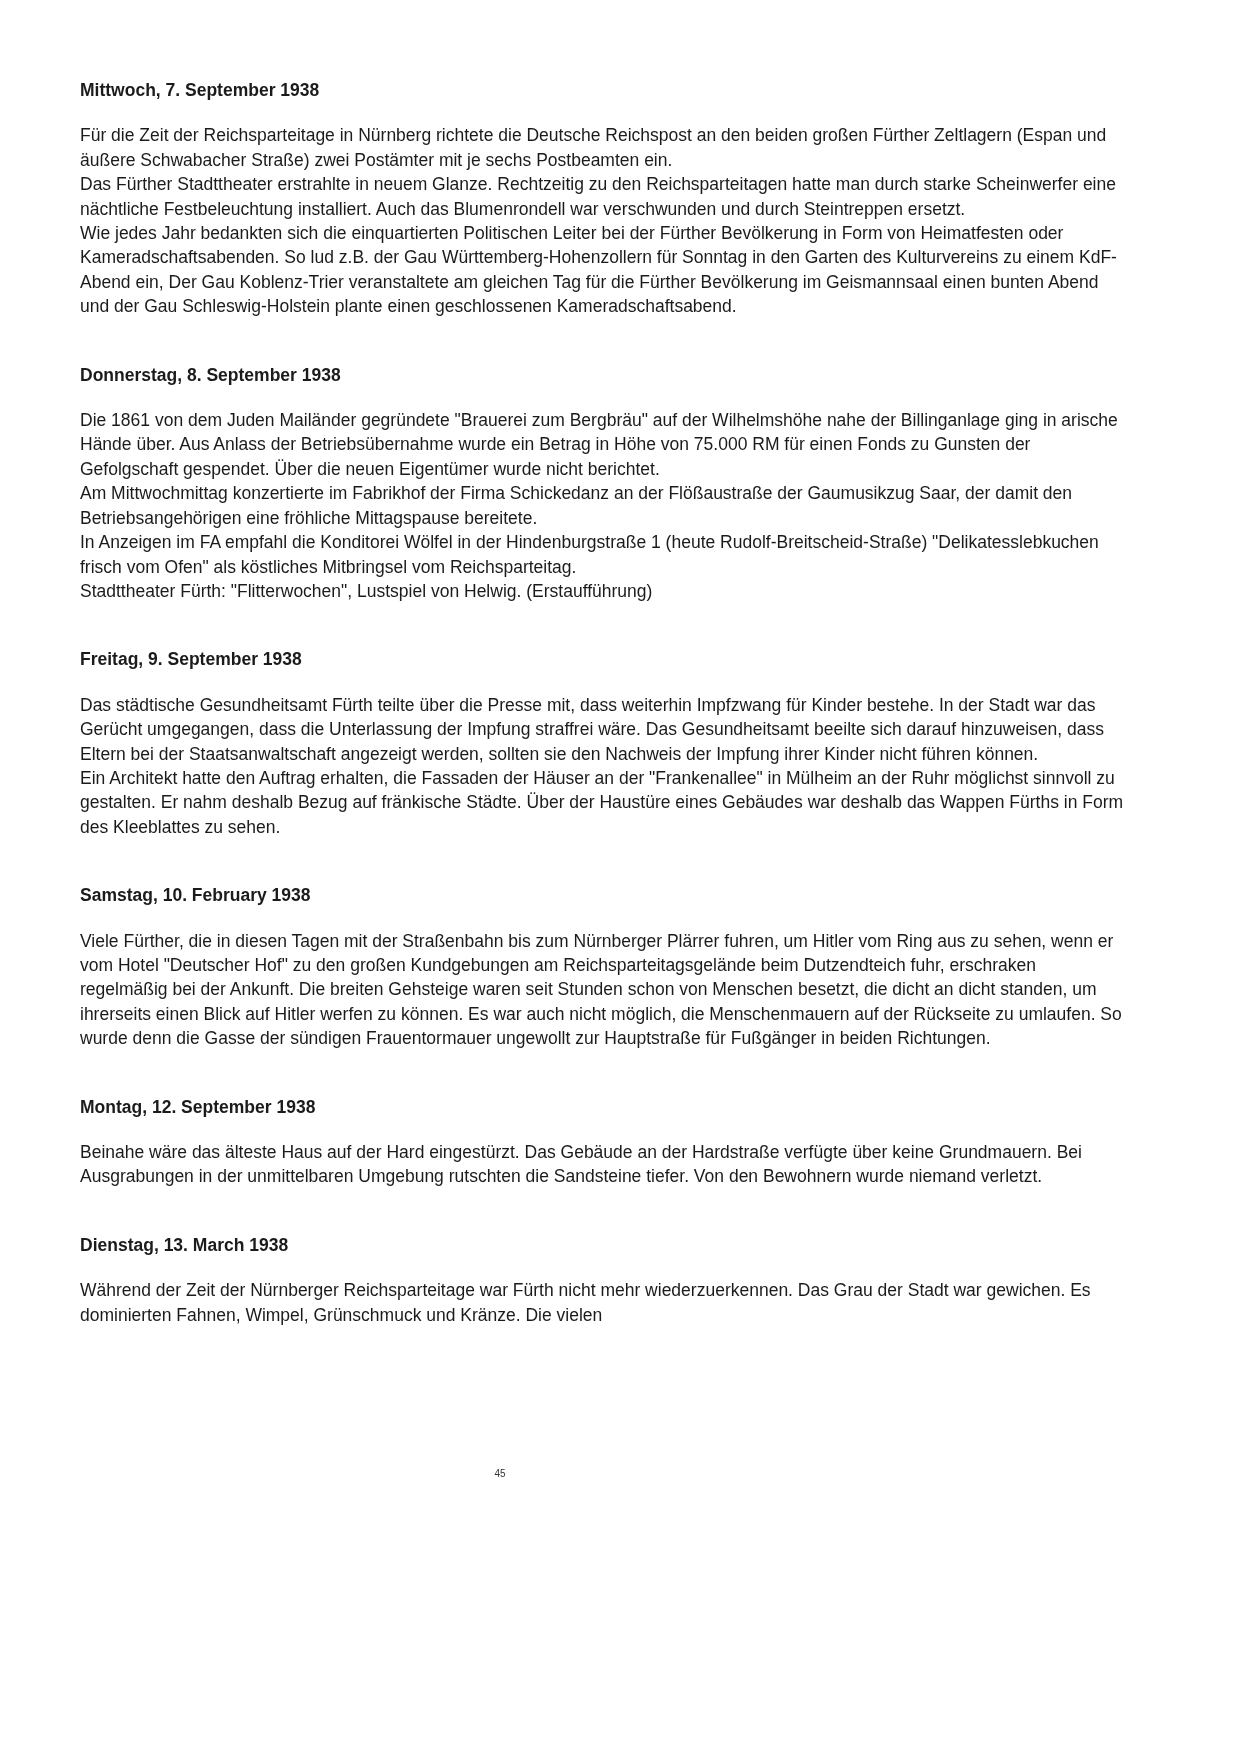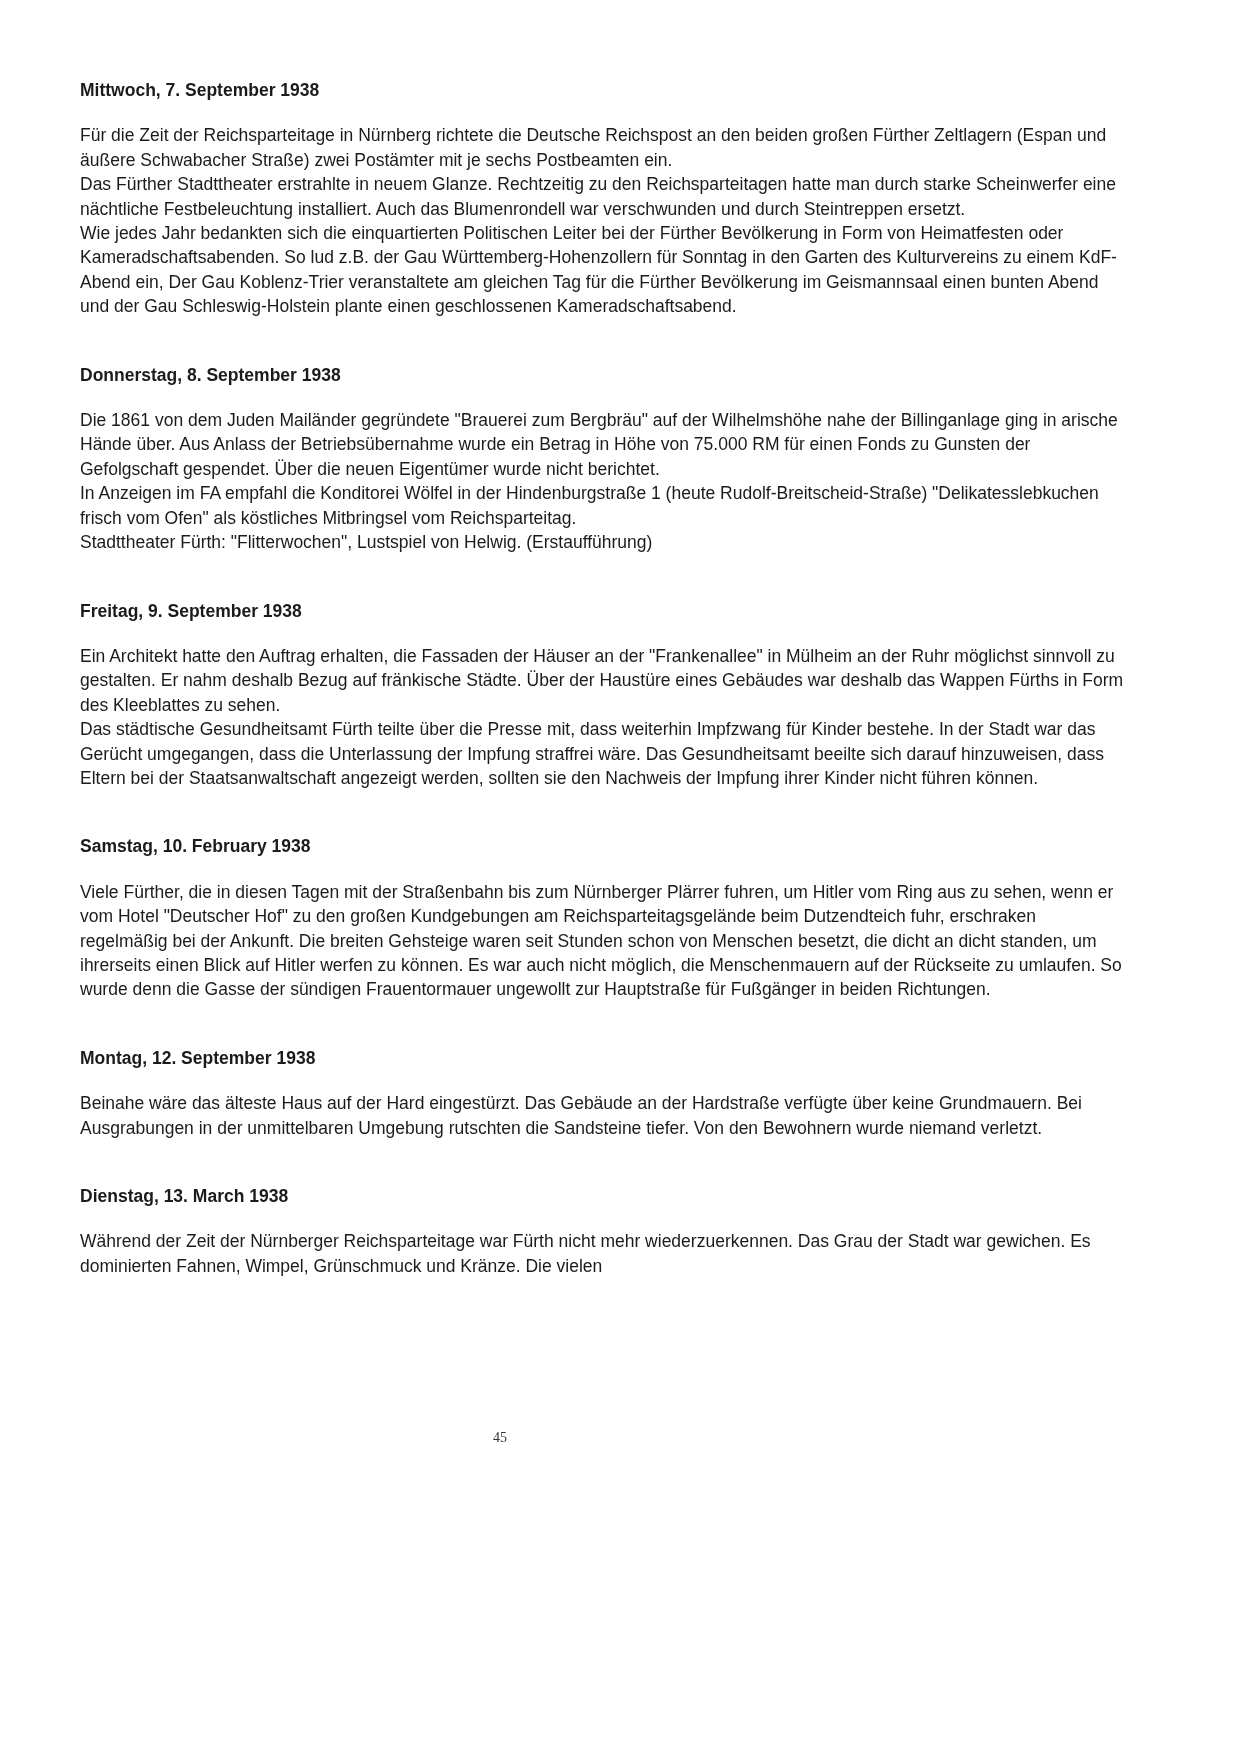--- a/index.html
+++ b/index.html
@@ -38,26 +38,26 @@
   }
   .section:first-child h2 {
     margin-top: 0;
   }
   .section p {
     margin: 0;
     padding: 0;
   }
   .page-number {
     position: absolute;
-    top: 1430px;
+    top: 1468px;
     left: 470px;
     width: 60px;
     text-align: center;
-    font-family: Liberation Serif, serif;
-    font-size: 14px;
+    font-family: Liberation Sans, sans-serif;
+    font-size: 10px;
     color: #333333;
   }
 </style>
 </head>
 <body>
 
 <div class="page">
   <div class="content" id="sections-root">
   <section class="section">
     <h2>Mittwoch, 7. September 1938</h2>
@@ -65,30 +65,31 @@
           <p>Für die Zeit der Reichsparteitage in Nürnberg richtete die Deutsche Reichspost an den beiden großen Fürther Zeltlagern (Espan und äußere Schwabacher Straße) zwei Postämter mit je sechs Postbeamten ein.</p>
           <p>Das Fürther Stadttheater erstrahlte in neuem Glanze. Rechtzeitig zu den Reichsparteitagen hatte man durch starke Scheinwerfer eine nächtliche Festbeleuchtung installiert. Auch das Blumenrondell war verschwunden und durch Steintreppen ersetzt.</p>
           <p>Wie jedes Jahr bedankten sich die einquartierten Politischen Leiter bei der Fürther Bevölkerung in Form von Heimatfesten oder Kameradschaftsabenden. So lud z.B. der Gau Württemberg-Hohenzollern für Sonntag in den Garten des Kulturvereins zu einem KdF-Abend ein, Der Gau Koblenz-Trier veranstaltete am gleichen Tag für die Fürther Bevölkerung im Geismannsaal einen bunten Abend und der Gau Schleswig-Holstein plante einen geschlossenen Kameradschaftsabend.</p>
         </div>
   </section>
 
   <section class="section">
     <h2>Donnerstag, 8. September 1938</h2>
     <div>
           <p>Die 1861 von dem Juden Mailänder gegründete "Brauerei zum Bergbräu" auf der Wilhelmshöhe nahe der Billinganlage ging in arische Hände über. Aus Anlass der Betriebsübernahme wurde ein Betrag in Höhe von 75.000 RM für einen Fonds zu Gunsten der Gefolgschaft gespendet. Über die neuen Eigentümer wurde nicht berichtet.</p>
+          <p>Am Mittwochmittag konzertierte im Fabrikhof der Firma Schickedanz an der Flößaustraße der Gaumusikzug Saar, der damit den Betriebsangehörigen eine fröhliche Mittagspause bereitete.</p>
           <p>In Anzeigen im FA empfahl die Konditorei Wölfel in der Hindenburgstraße 1 (heute Rudolf-Breitscheid-Straße) "Delikatesslebkuchen frisch vom Ofen" als köstliches Mitbringsel vom Reichsparteitag.</p>
           <p>Stadttheater Fürth: "Flitterwochen", Lustspiel von Helwig. (Erstaufführung)</p>
         </div>
   </section>
 
   <section class="section">
     <h2>Freitag, 9. September 1938</h2>
     <div>
+          <p>Das städtische Gesundheitsamt Fürth teilte über die Presse mit, dass weiterhin Impfzwang für Kinder bestehe. In der Stadt war das Gerücht umgegangen, dass die Unterlassung der Impfung straffrei wäre. Das Gesundheitsamt beeilte sich darauf hinzuweisen, dass Eltern bei der Staatsanwaltschaft angezeigt werden, sollten sie den Nachweis der Impfung ihrer Kinder nicht führen können.</p>
           <p>Ein Architekt hatte den Auftrag erhalten, die Fassaden der Häuser an der "Frankenallee" in Mülheim an der Ruhr möglichst sinnvoll zu gestalten. Er nahm deshalb Bezug auf fränkische Städte. Über der Haustüre eines Gebäudes war deshalb das Wappen Fürths in Form des Kleeblattes zu sehen.</p>
-          <p>Das städtische Gesundheitsamt Fürth teilte über die Presse mit, dass weiterhin Impfzwang für Kinder bestehe. In der Stadt war das Gerücht umgegangen, dass die Unterlassung der Impfung straffrei wäre. Das Gesundheitsamt beeilte sich darauf hinzuweisen, dass Eltern bei der Staatsanwaltschaft angezeigt werden, sollten sie den Nachweis der Impfung ihrer Kinder nicht führen können.</p>
         </div>
   </section>
 
   <section class="section">
     <h2>Samstag, 10. February 1938</h2>
     <div>
           <p>Viele Fürther, die in diesen Tagen mit der Straßenbahn bis zum Nürnberger Plärrer fuhren, um Hitler vom Ring aus zu sehen, wenn er vom Hotel "Deutscher Hof" zu den großen Kundgebungen am Reichsparteitagsgelände beim Dutzendteich fuhr, erschraken regelmäßig bei der Ankunft. Die breiten Gehsteige waren seit Stunden schon von Menschen besetzt, die dicht an dicht standen, um ihrerseits einen Blick auf Hitler werfen zu können. Es war auch nicht möglich, die Menschenmauern auf der Rückseite zu umlaufen. So wurde denn die Gasse der sündigen Frauentormauer ungewollt zur Hauptstraße für Fußgänger in beiden Richtungen.</p>
         </div>
   </section>
 

